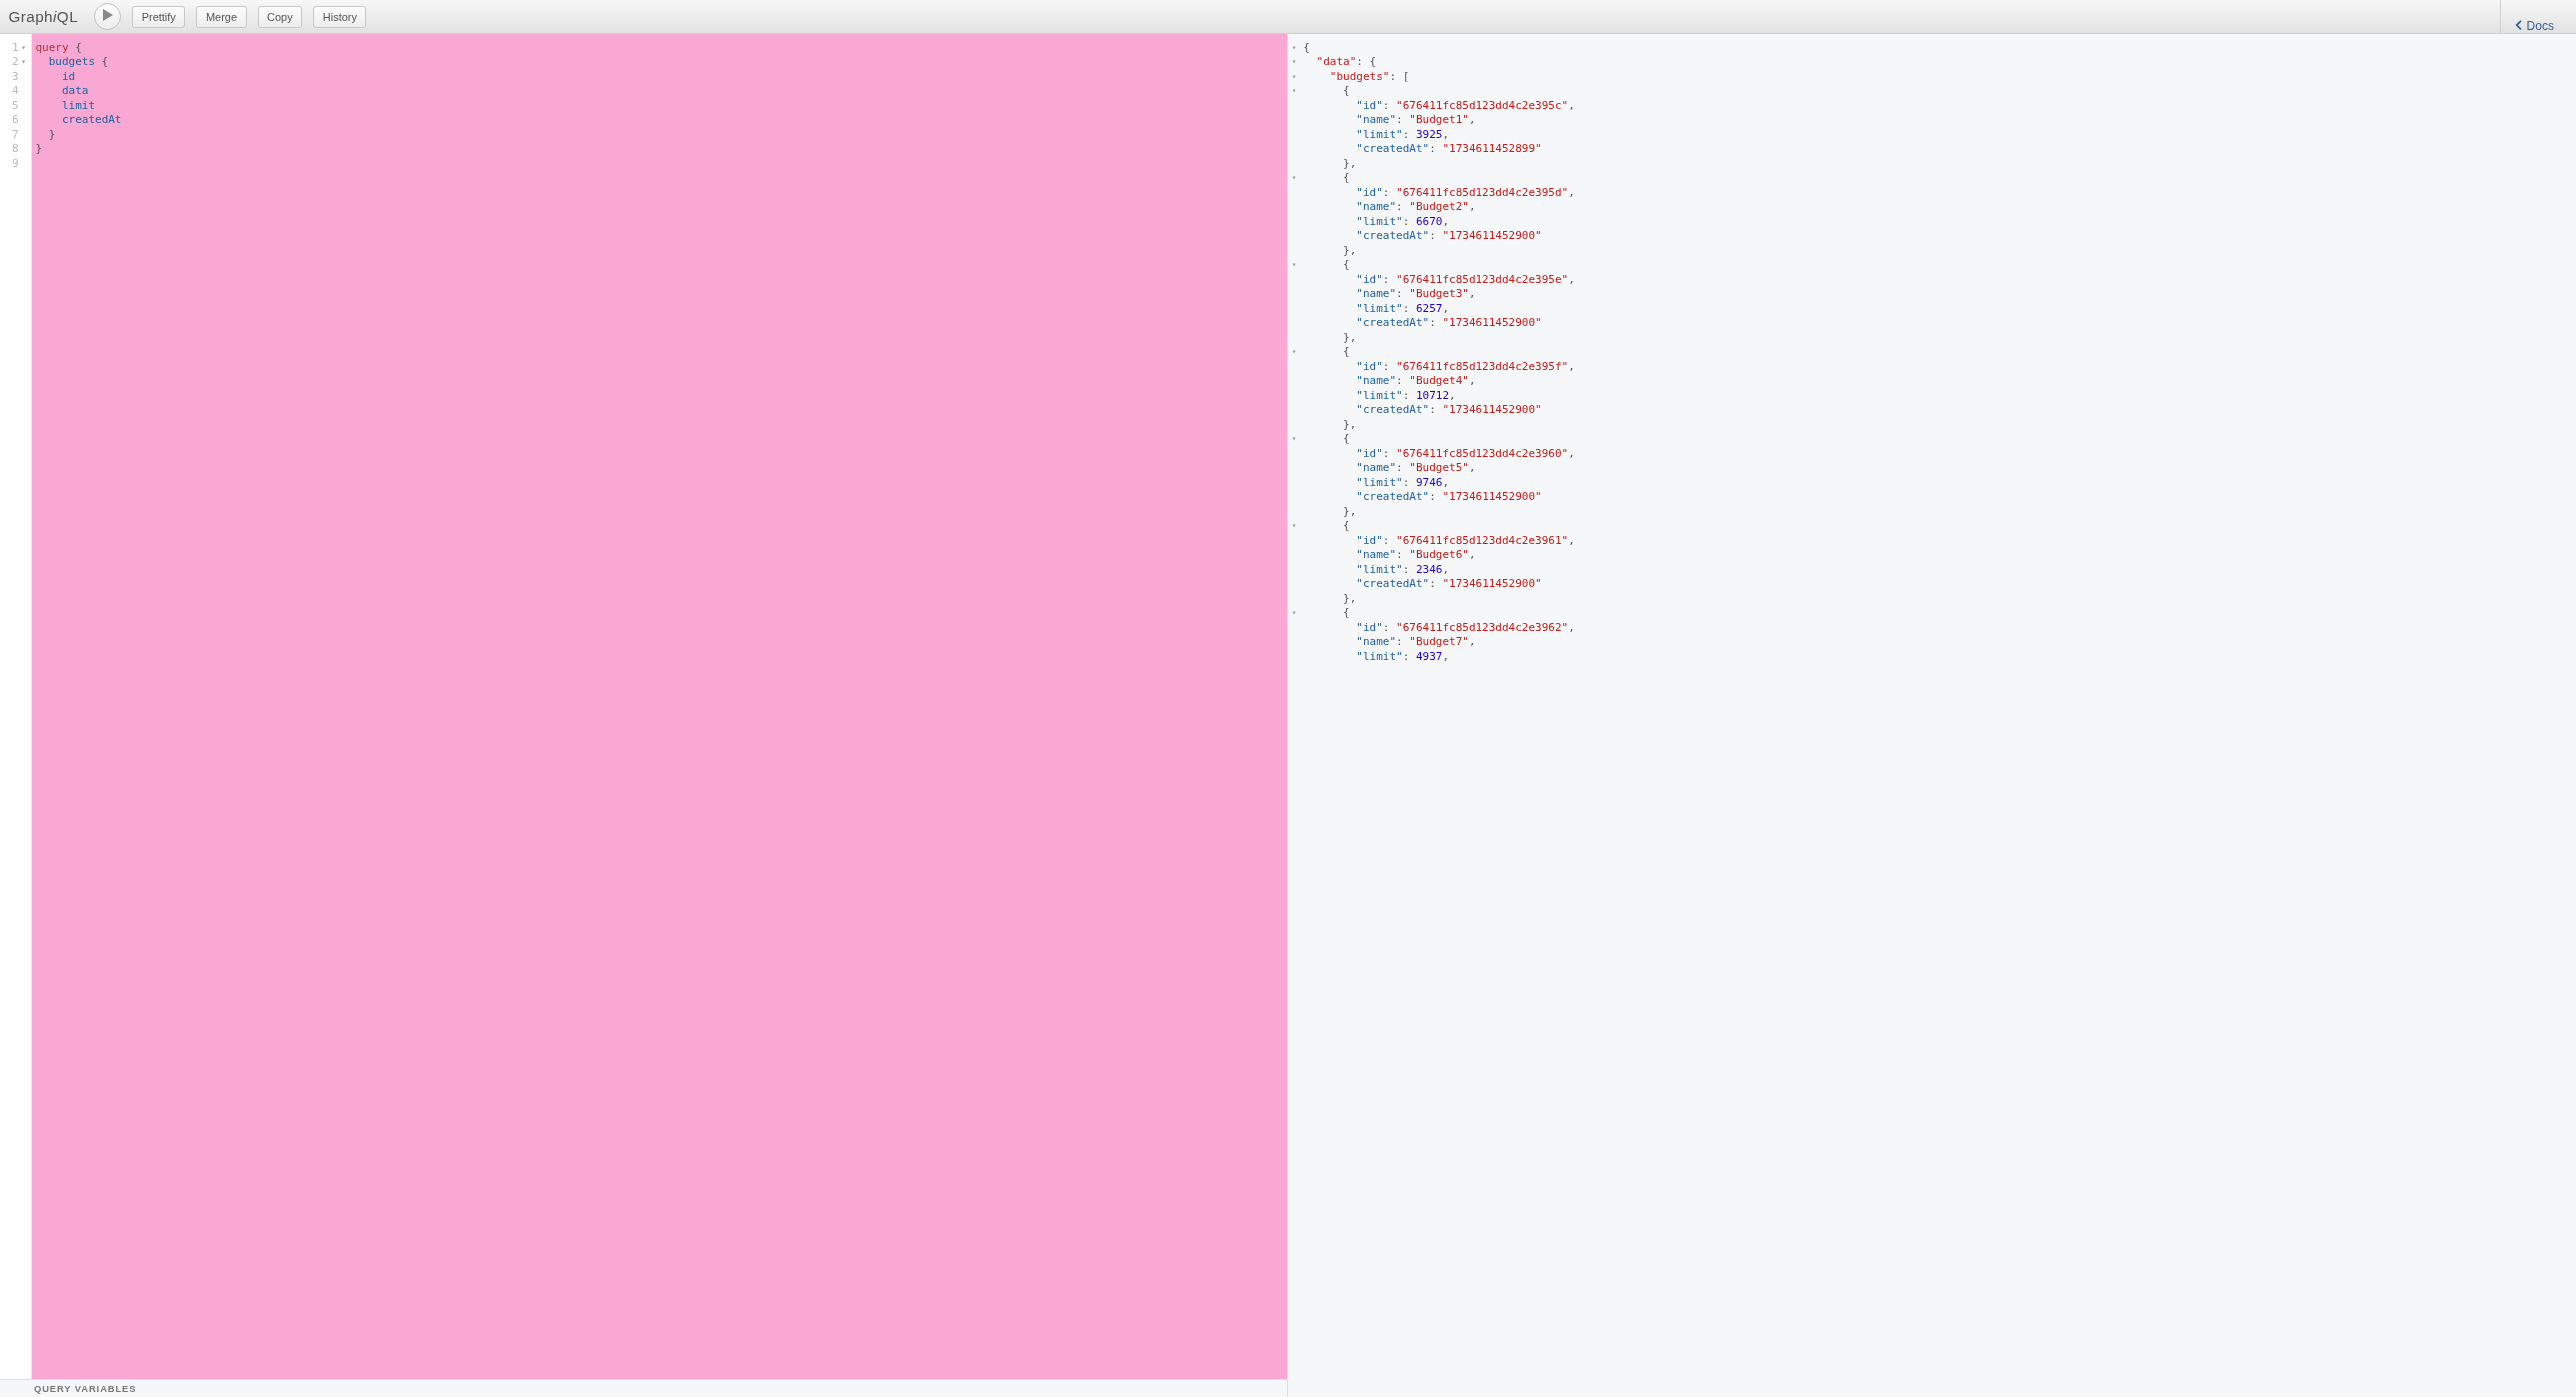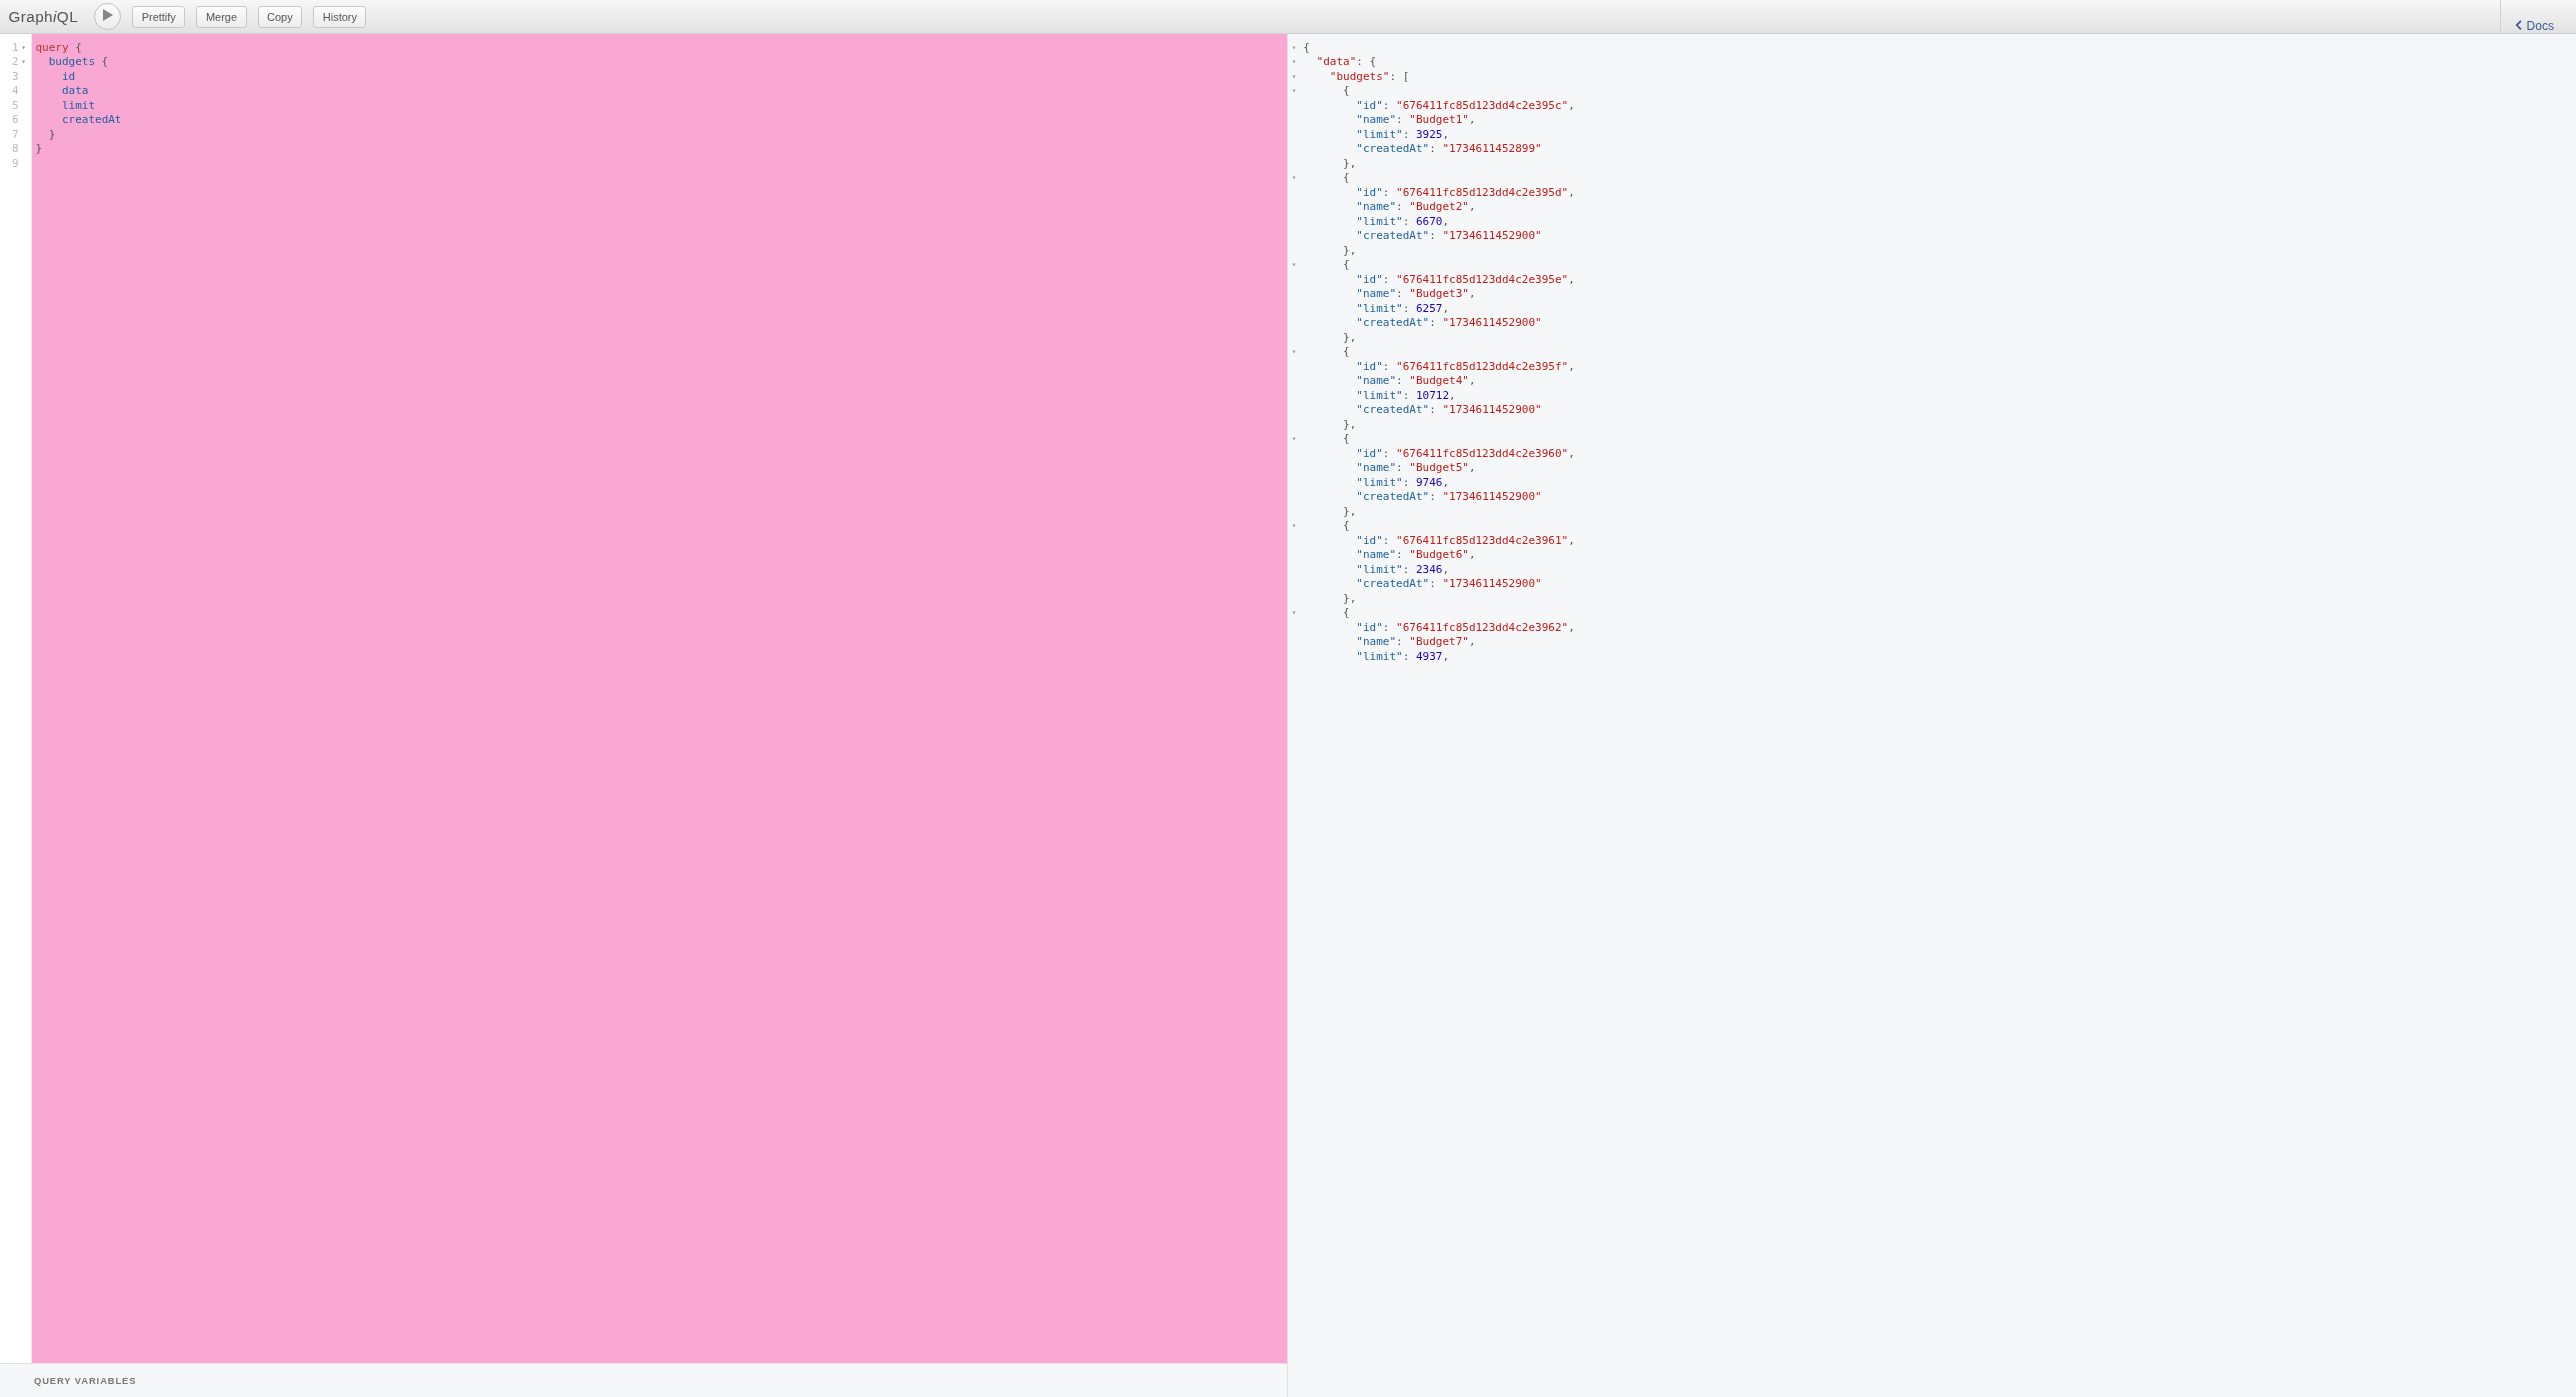--- a/index.html
+++ b/index.html
@@ -105,21 +105,21 @@
     width: 12px;
     padding-top: 6.8px;
     font: 7.7px/14.5px Menlo, monospace;
     color: #999;
     text-align: center;
     user-select: none;
   }
   .result-gutter div { height: 14.5px; }
 
   .vars-bar {
-    height: 34px;
+    height: 18px;
     border-top: 0.9px solid #e0e0e0;
     background: #f6f7f8;
     font-size: 9.4px;
     letter-spacing: 0.9px;
     font-weight: 600;
     color: #777;
     display: flex;
     align-items: center;
     padding-left: 34px;
     cursor: row-resize;

